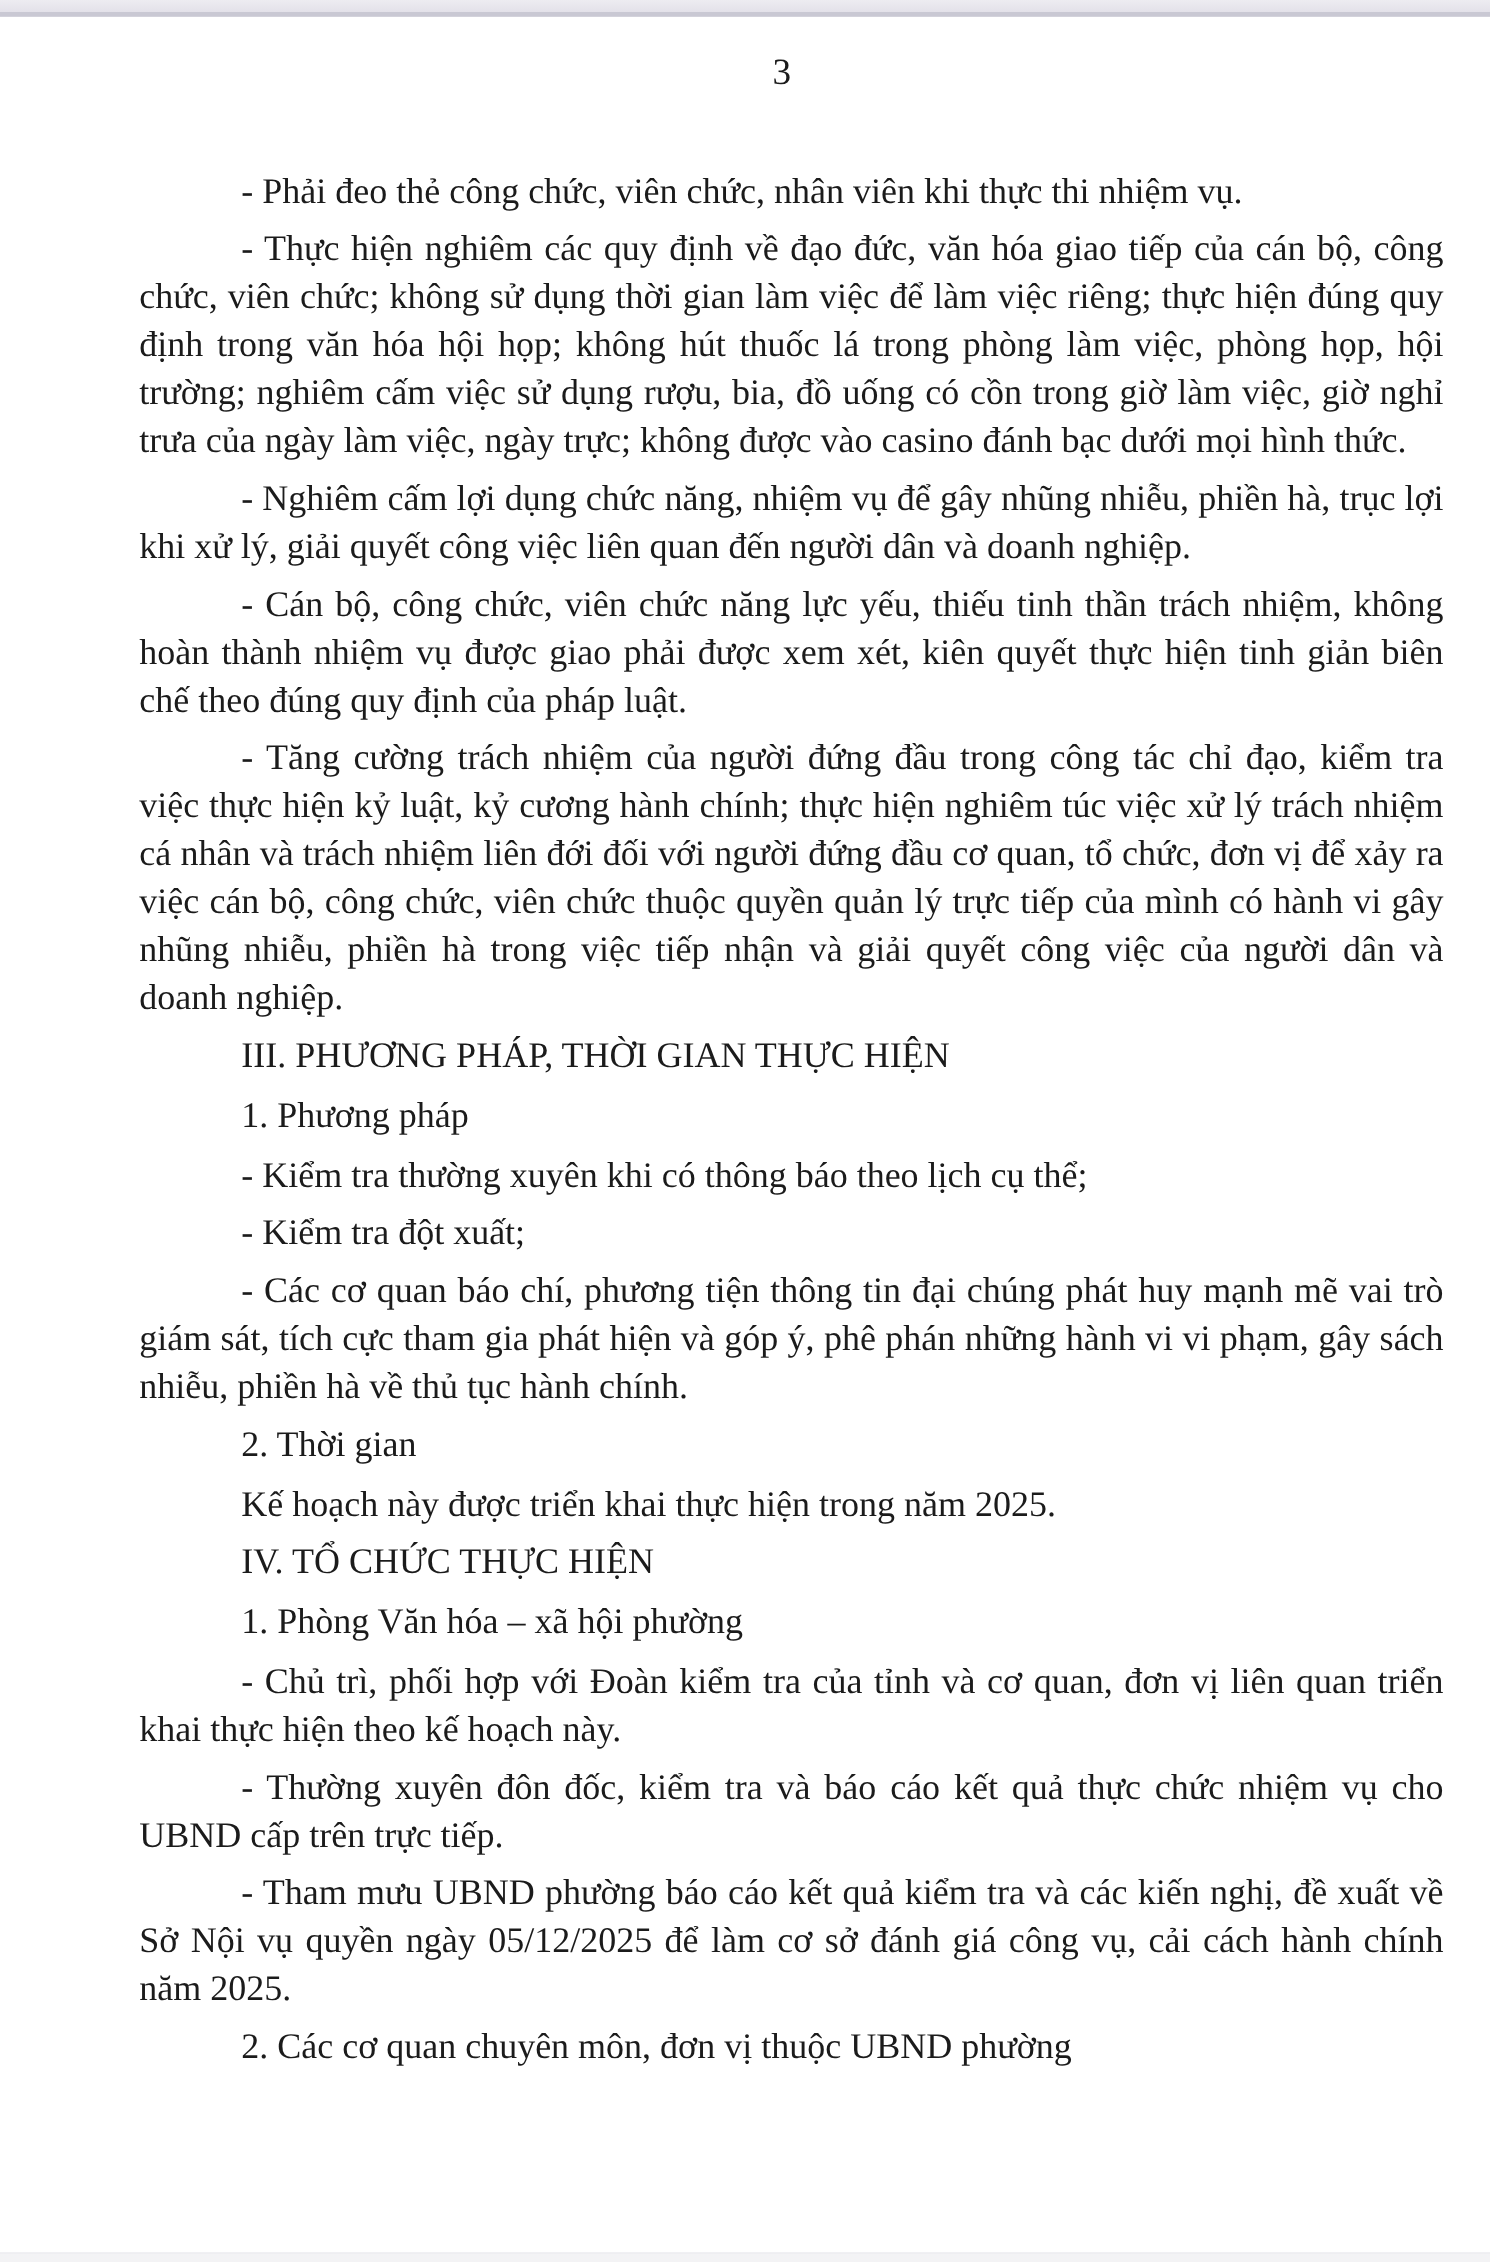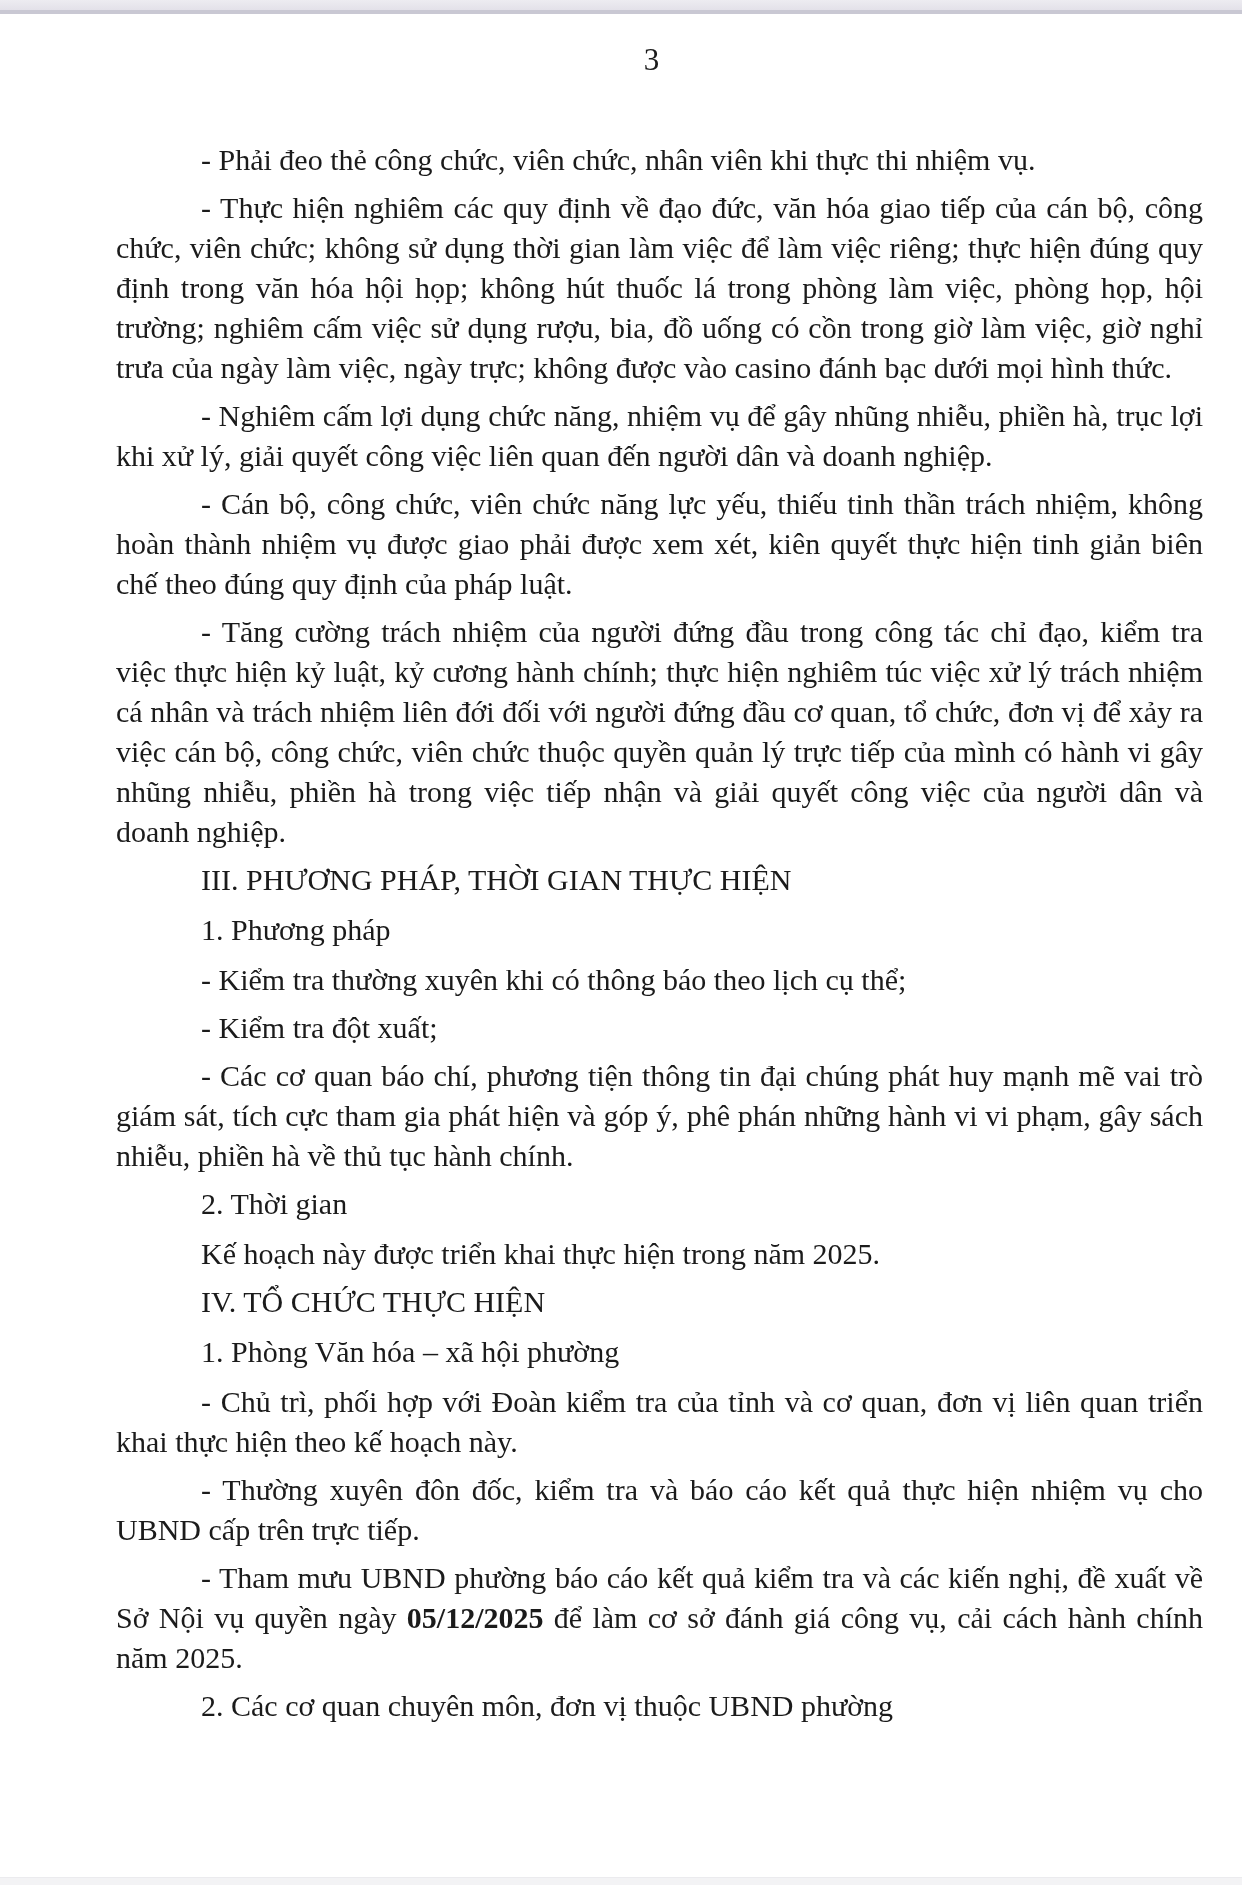--- a/index.html
+++ b/index.html
@@ -47,21 +47,21 @@
     margin: 0 0 8px 0;
     text-indent: 85px;
     text-align: justify;
   }
   .heading, .subheading {
     margin: 4px 0 10px 0;
     text-indent: 85px;
     text-align: left;
     font-weight: normal;
   }
-  .bold { font-weight: bold; }
+  .bold { font-weight: normal; }
 </style>
 </head>
 <body>
 
 <div class="screen">
 
   <div class="chrome-top"></div>
 
   <div>
 
@@ -93,21 +93,21 @@
       <p class="subheading">2. Thời gian</p>
 
       <p class="para">Kế hoạch này được triển khai thực hiện trong năm 2025.</p>
 
       <p class="heading">IV. TỔ CHỨC THỰC HIỆN</p>
 
       <p class="subheading">1. Phòng Văn hóa – xã hội phường</p>
 
       <p class="para">- Chủ trì, phối hợp với Đoàn kiểm tra của tỉnh và cơ quan, đơn vị liên quan triển khai thực hiện theo kế hoạch này.</p>
 
-      <p class="para">- Thường xuyên đôn đốc, kiểm tra và báo cáo kết quả thực hiện nhiệm vụ cho UBND cấp trên trực tiếp.</p>
+      <p class="para">- Thường xuyên đôn đốc, kiểm tra và báo cáo kết quả thực chức nhiệm vụ cho UBND cấp trên trực tiếp.</p>
 
       <p class="para"><span>- Tham mưu UBND phường báo cáo kết quả kiểm tra và các kiến nghị, đề xuất về Sở Nội vụ quyền ngày </span><span class="bold">05/12/2025</span><span> để làm cơ sở đánh giá công vụ, cải cách hành chính năm 2025.</span></p>
 
       <p class="subheading">2. Các cơ quan chuyên môn, đơn vị thuộc UBND phường</p>
 
     </div>
   </div>
 
   <div class="chrome-bottom"></div>
 

